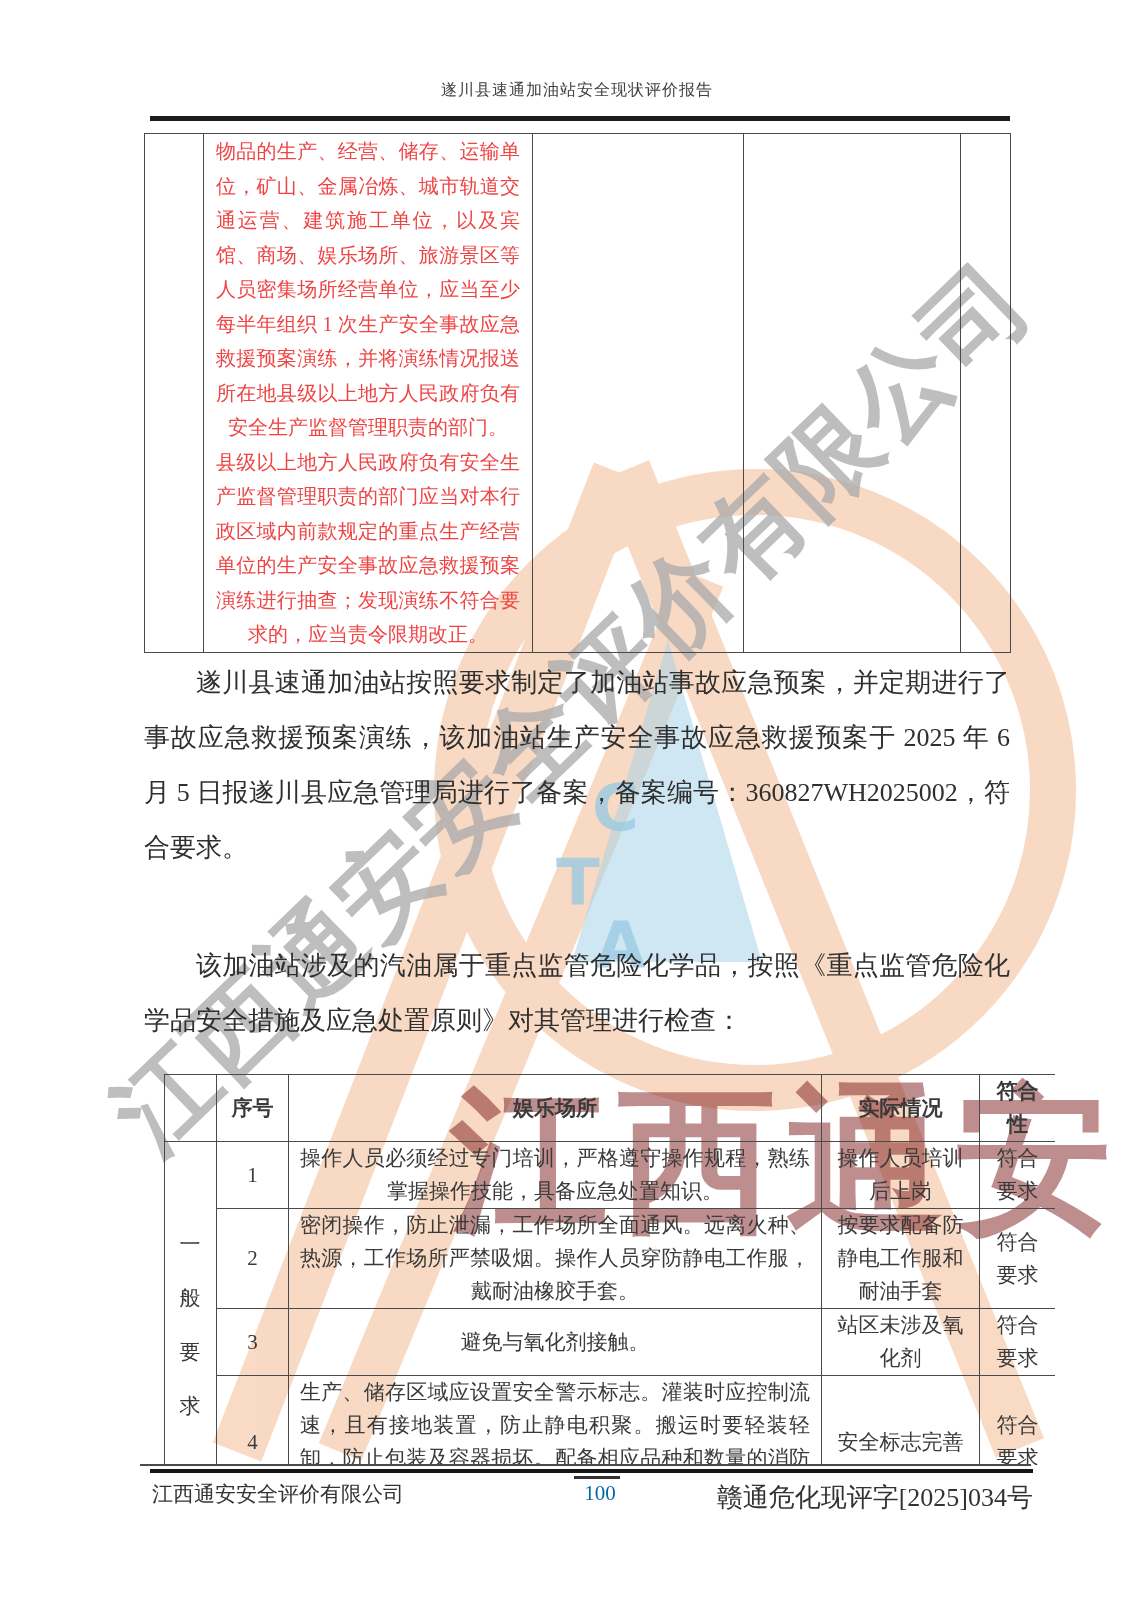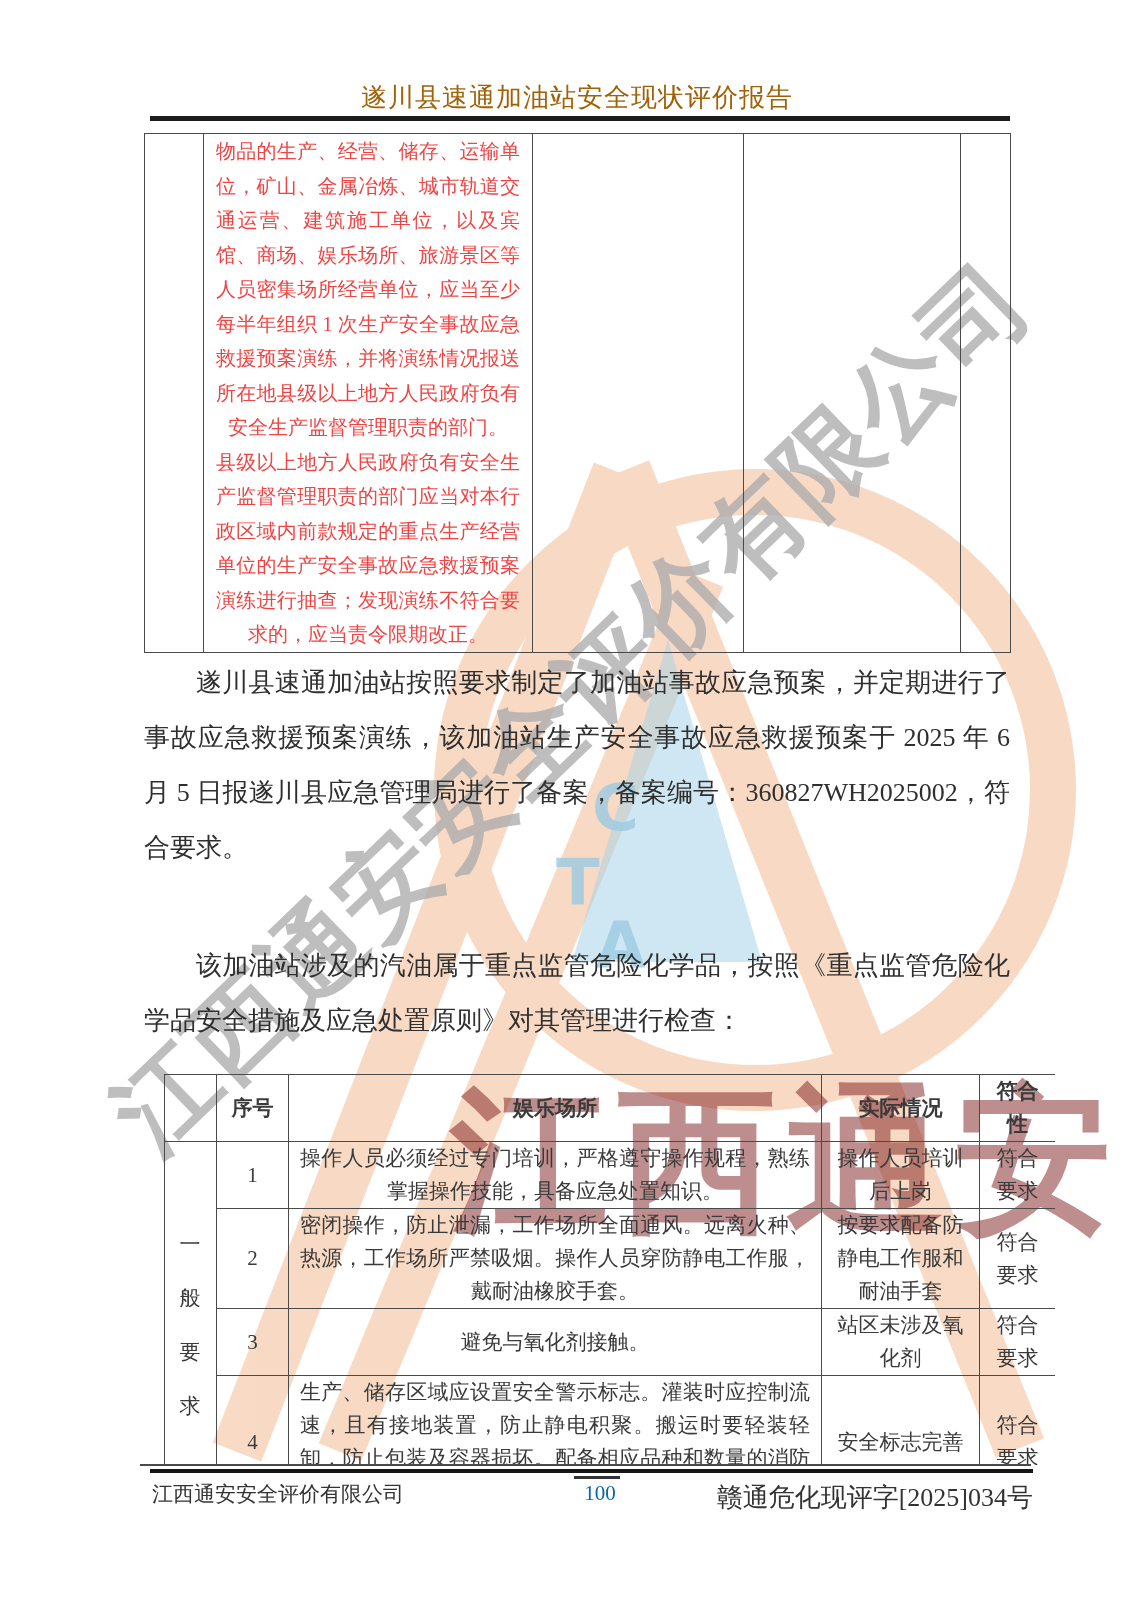--- a/index.html
+++ b/index.html
@@ -17,21 +17,21 @@
     font-family:"Liberation Sans","DejaVu Sans",sans-serif;font-weight:bold;
   }
   .wm-red{
     position:absolute;left:402px;top:1076px;font-size:158px;line-height:168px;
     letter-spacing:10px;color:#7f1d1d;opacity:.5;white-space:nowrap;
     font-family:"Liberation Sans","DejaVu Sans",sans-serif;font-weight:bold;margin-left:48px;
   }
   
   #content{position:absolute;inset:0;z-index:1;}
   .abs{position:absolute;}
-  #hdr-title{left:144px;top:80px;width:866px;text-align:center;font-size:26px;letter-spacing:1px;color:#a16207;}
+  #hdr-title{left:144px;top:80px;width:866px;text-align:center;font-size:16px;letter-spacing:1px;color:#404040;}
   #hdr-rule{left:150px;top:116px;width:860px;height:5px;background:#1c1c1c;}
 
   
   #t-top{left:144px;top:133px;width:866px;height:518px;border-collapse:collapse;table-layout:fixed;}
   #t-top td{border:1.5px solid #4a4a4a;vertical-align:middle;padding:0 12px;}
   #t-top p{margin:0;font-size:20px;line-height:34.5px;text-align:justify;text-justify:inter-character;text-align-last:center;color:#ef4444;}
 
   .para{left:144px;width:866px;font-size:26px;line-height:55px;text-align:justify;text-justify:inter-character;text-indent:2em;color:#2f2f2f;}
   #para-1{top:629px;}
   #sec-510{left:144px;top:856px;font-size:27px;font-weight:bold;color:#222;letter-spacing:1px;}

